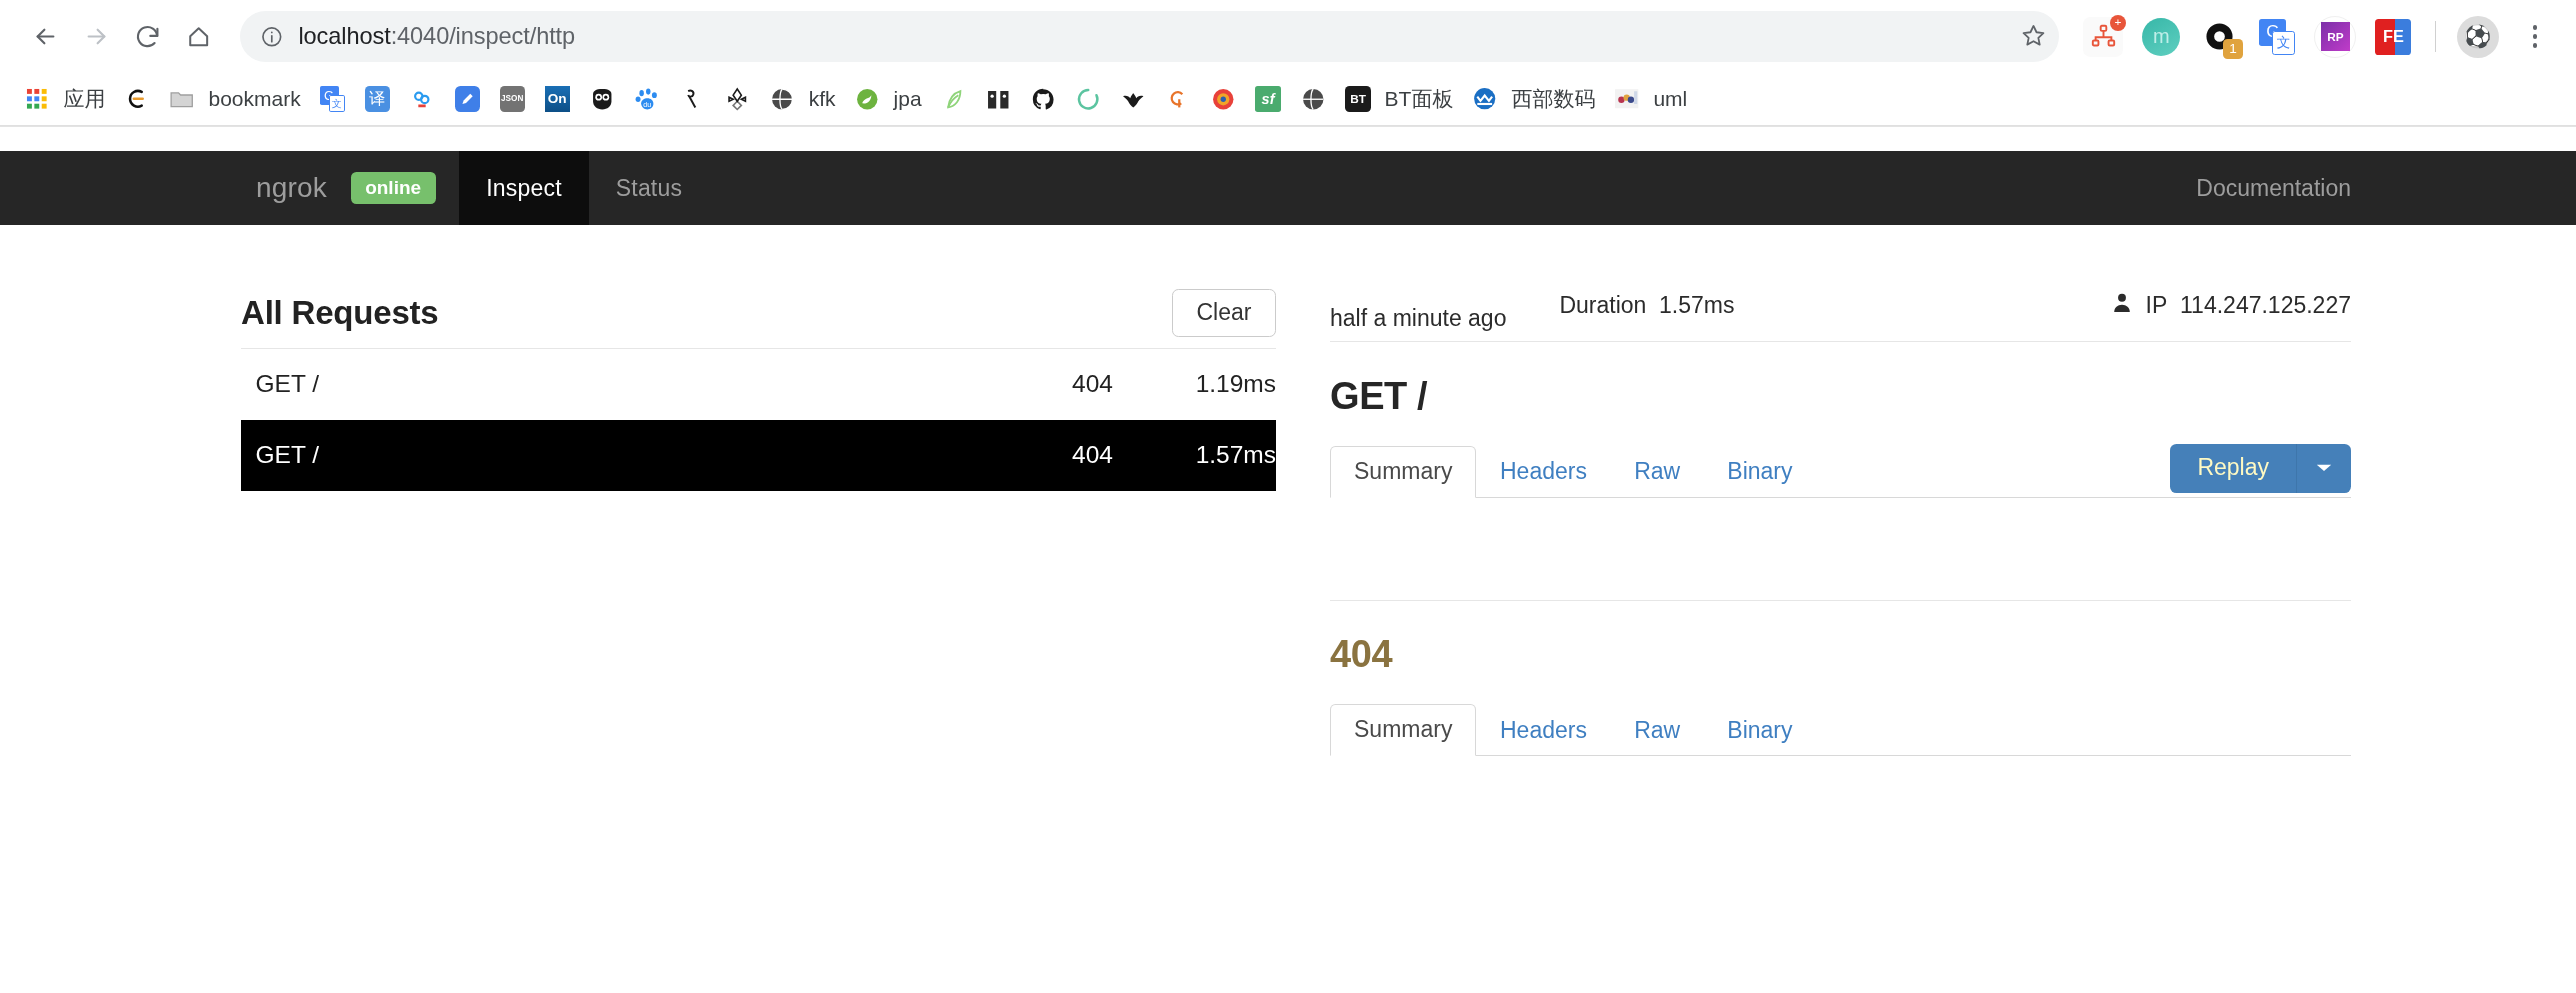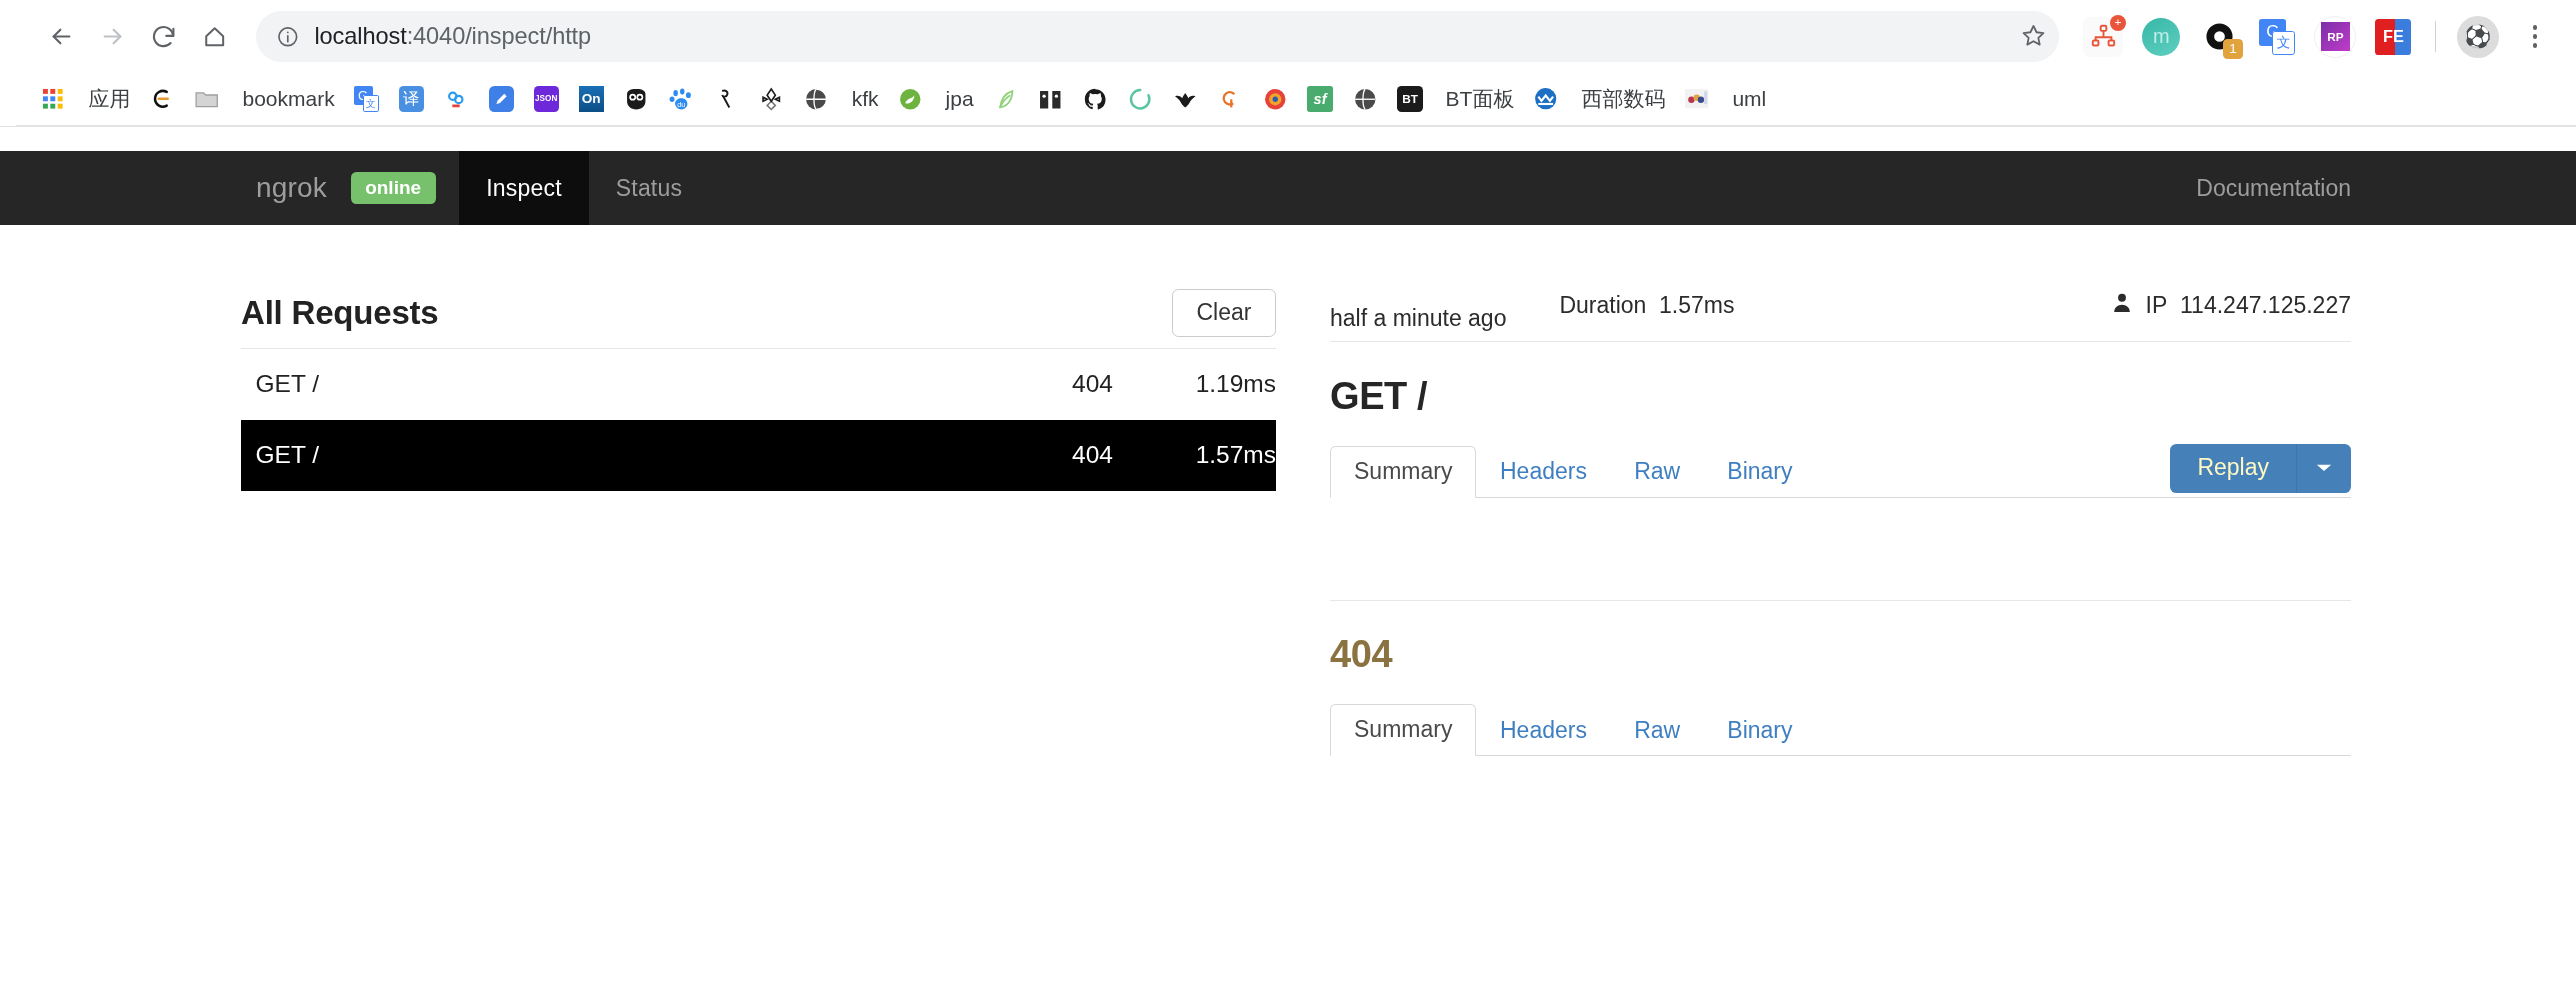--- a/index.html
+++ b/index.html
@@ -9,21 +9,20 @@
     background: #ffffff;
     font-family: "Liberation Sans", sans-serif;
     overflow: hidden;
   }
 
   
   .browser-chrome {
     width: 100%;
     background: #ffffff;
     border-bottom: 0.9px solid #e3e3e3;
-    padding-left: 16px;
   }
   .toolbar {
     display: flex;
     align-items: center;
     height: 73px;
     padding: 0 20px;
     gap: 0;
   }
   .nav-btn {
     width: 51px; height: 51px;
@@ -87,21 +86,21 @@
     display: flex;
     align-items: center;
     height: 53px;
     padding: 0 14.5px;
     gap: 0;
     border-bottom: 0.9px solid #e0e0e0;
     overflow: hidden;
   }
   .bm {
     display: flex; align-items: center;
-    gap: 22px;
+    gap: 13px;
     padding: 3.6px 9px;
     border-radius: 4.5px;
     flex: 0 0 auto;
     white-space: nowrap;
   }
   .bm-label { font-size: 21px; color: #3c4043; }
   .bm-ico { width: 27px; height: 27px; display:flex; align-items:center; justify-content:center; flex:0 0 auto;}
   .bm-ico svg, .bm-ico div { display:block; }
 
   
@@ -512,21 +511,21 @@
         <div style="width:25.4px;height:25.4px;background:#3f7fe8;border-radius:5.4px;display:flex;align-items:center;justify-content:center;">
           <svg width="14.5" height="14.5" viewBox="0 0 24 24">
               <path d="M4 20l2-6L17 3l4 4L10 18z" fill="#fff"></path>
             </svg>
         </div>
       </span>
     </div>
 
     <div class="bm">
       <span class="bm-ico">
-        <div style="width:25.4px;height:25.4px;background:#6d28d9;border-radius:4.5px;color:#fff;font-size:8.2px;font-weight:bold;display:flex;align-items:center;justify-content:center;">JSON</div>
+        <div style="width:25.4px;height:25.4px;background:#737373;border-radius:4.5px;color:#fff;font-size:8.2px;font-weight:bold;display:flex;align-items:center;justify-content:center;">JSON</div>
       </span>
     </div>
 
     <div class="bm">
       <span class="bm-ico">
         <div style="width:25.4px;height:25.4px;background:linear-gradient(180deg,#1a6fb5,#0d4f87);color:#fff;font-size:13.6px;font-weight:bold;display:flex;align-items:center;justify-content:center;">On</div>
       </span>
     </div>
 
     <div class="bm">

